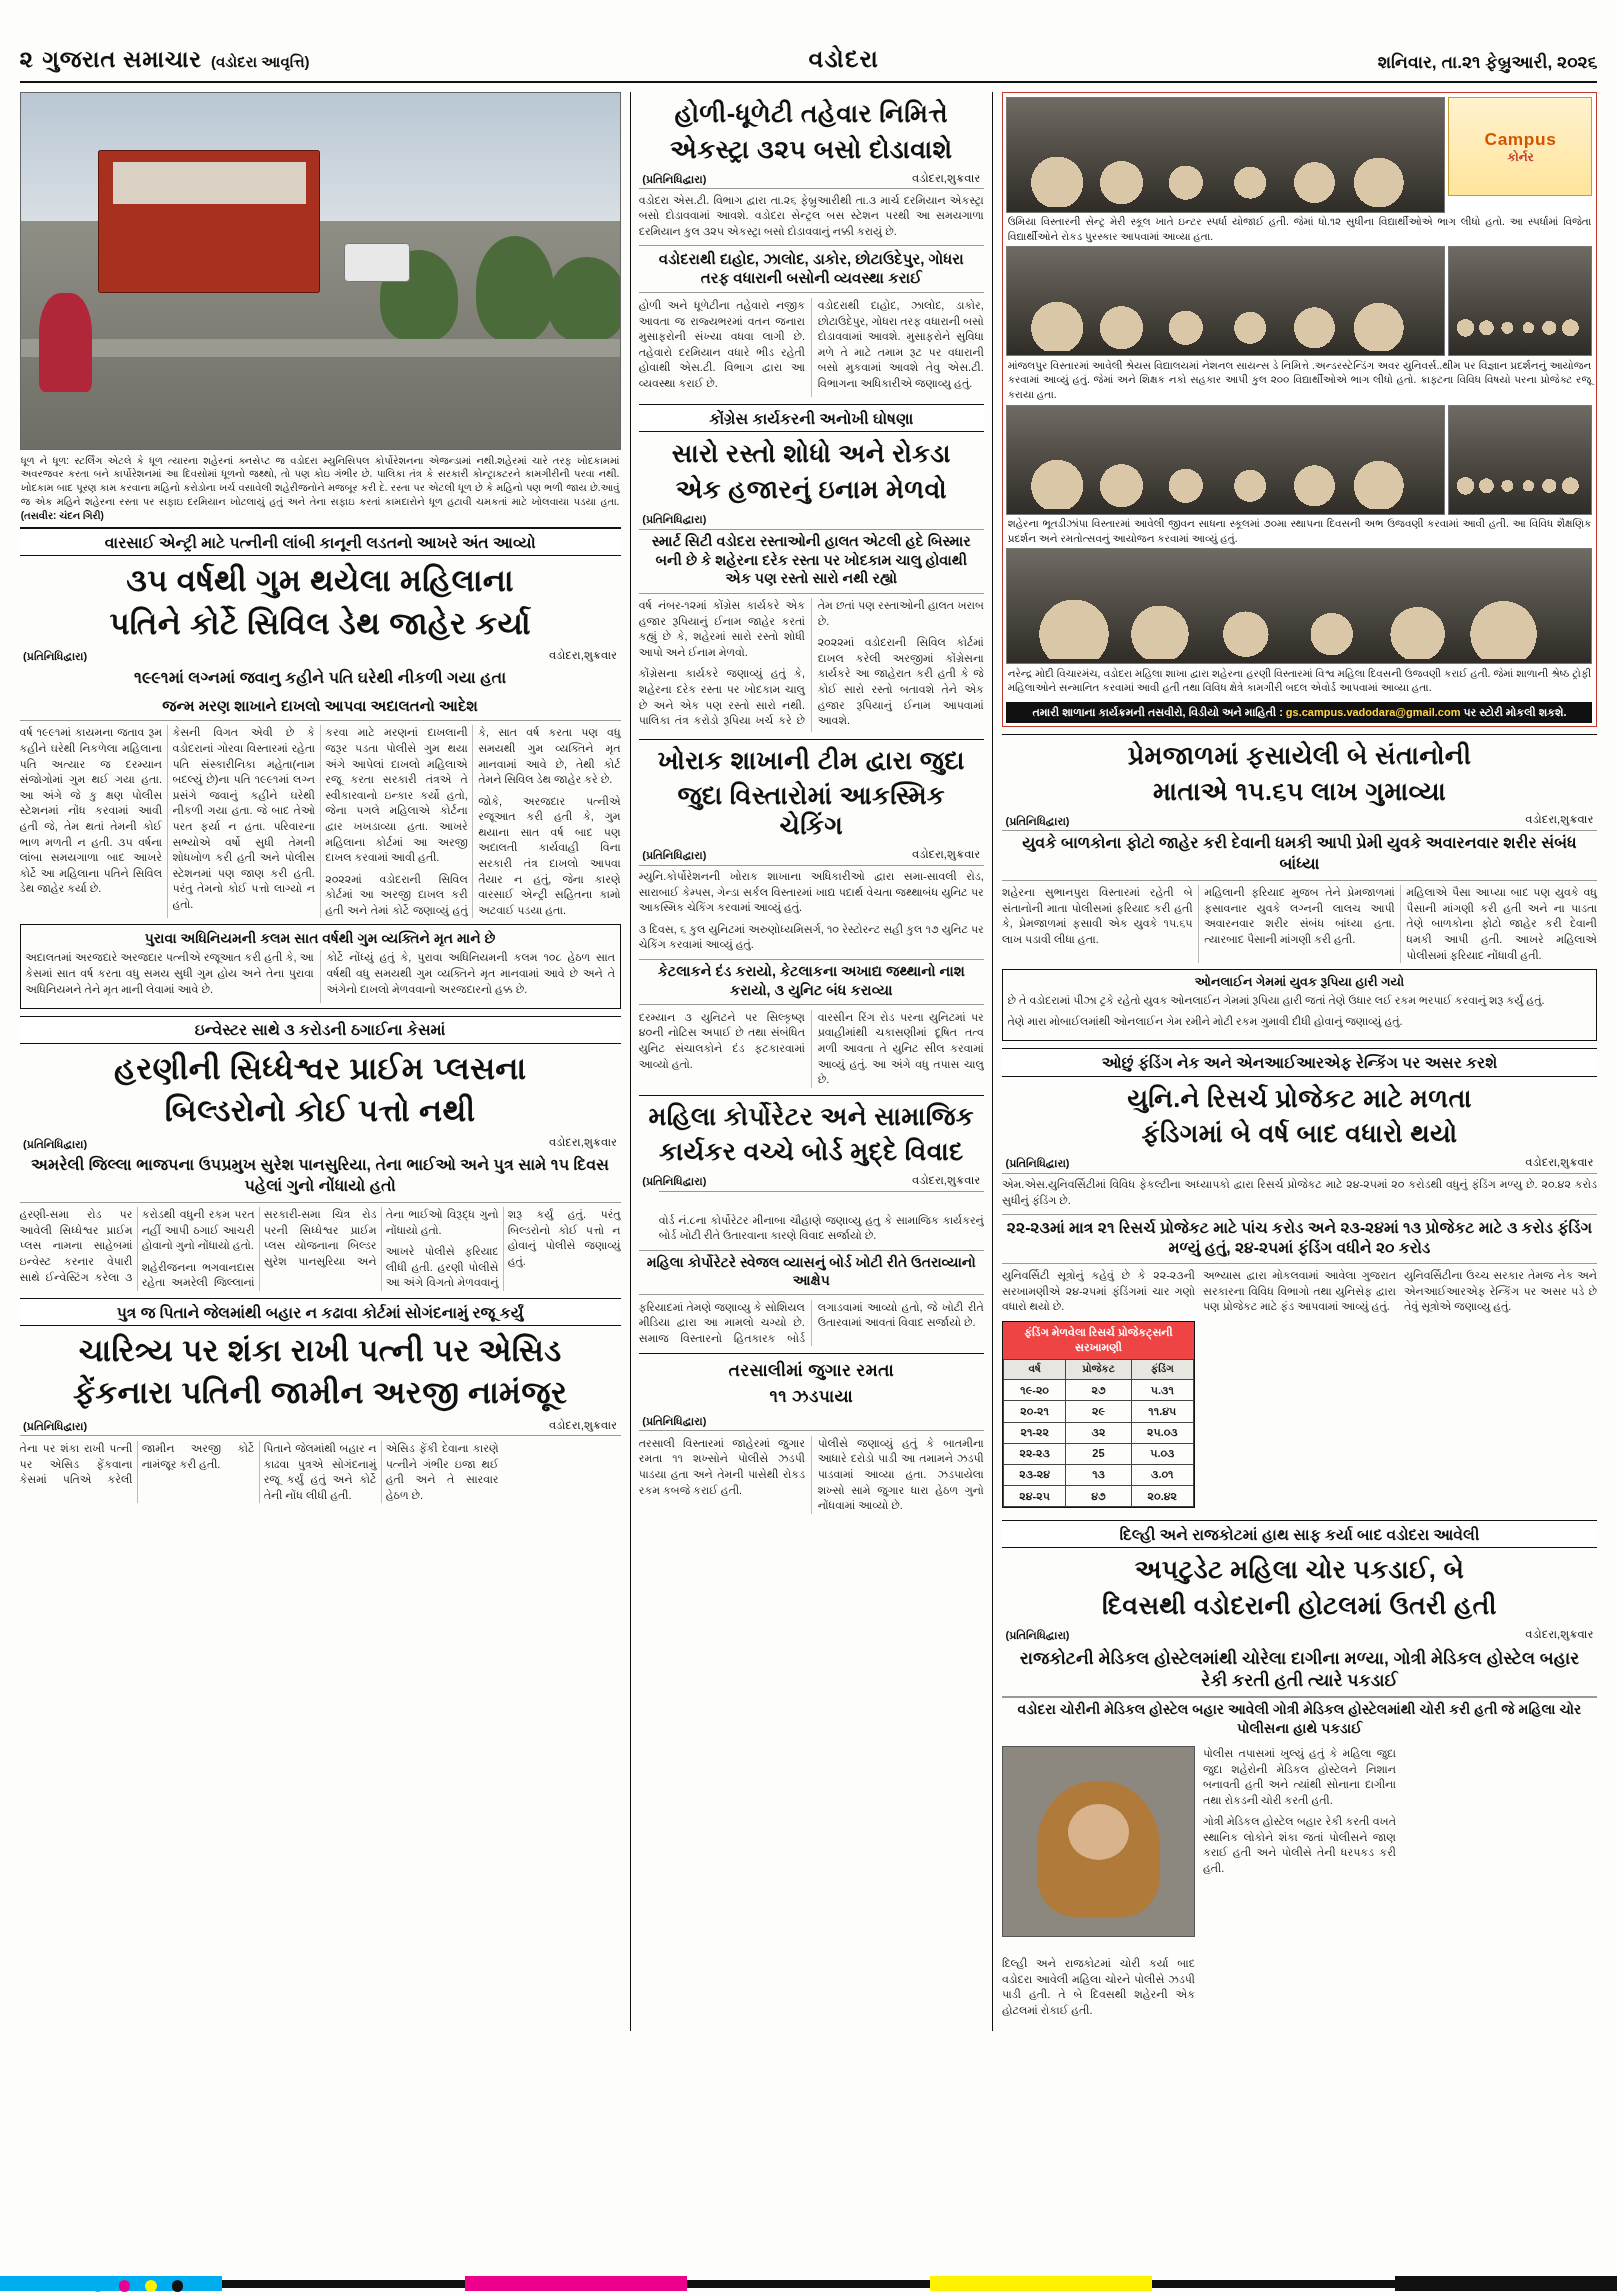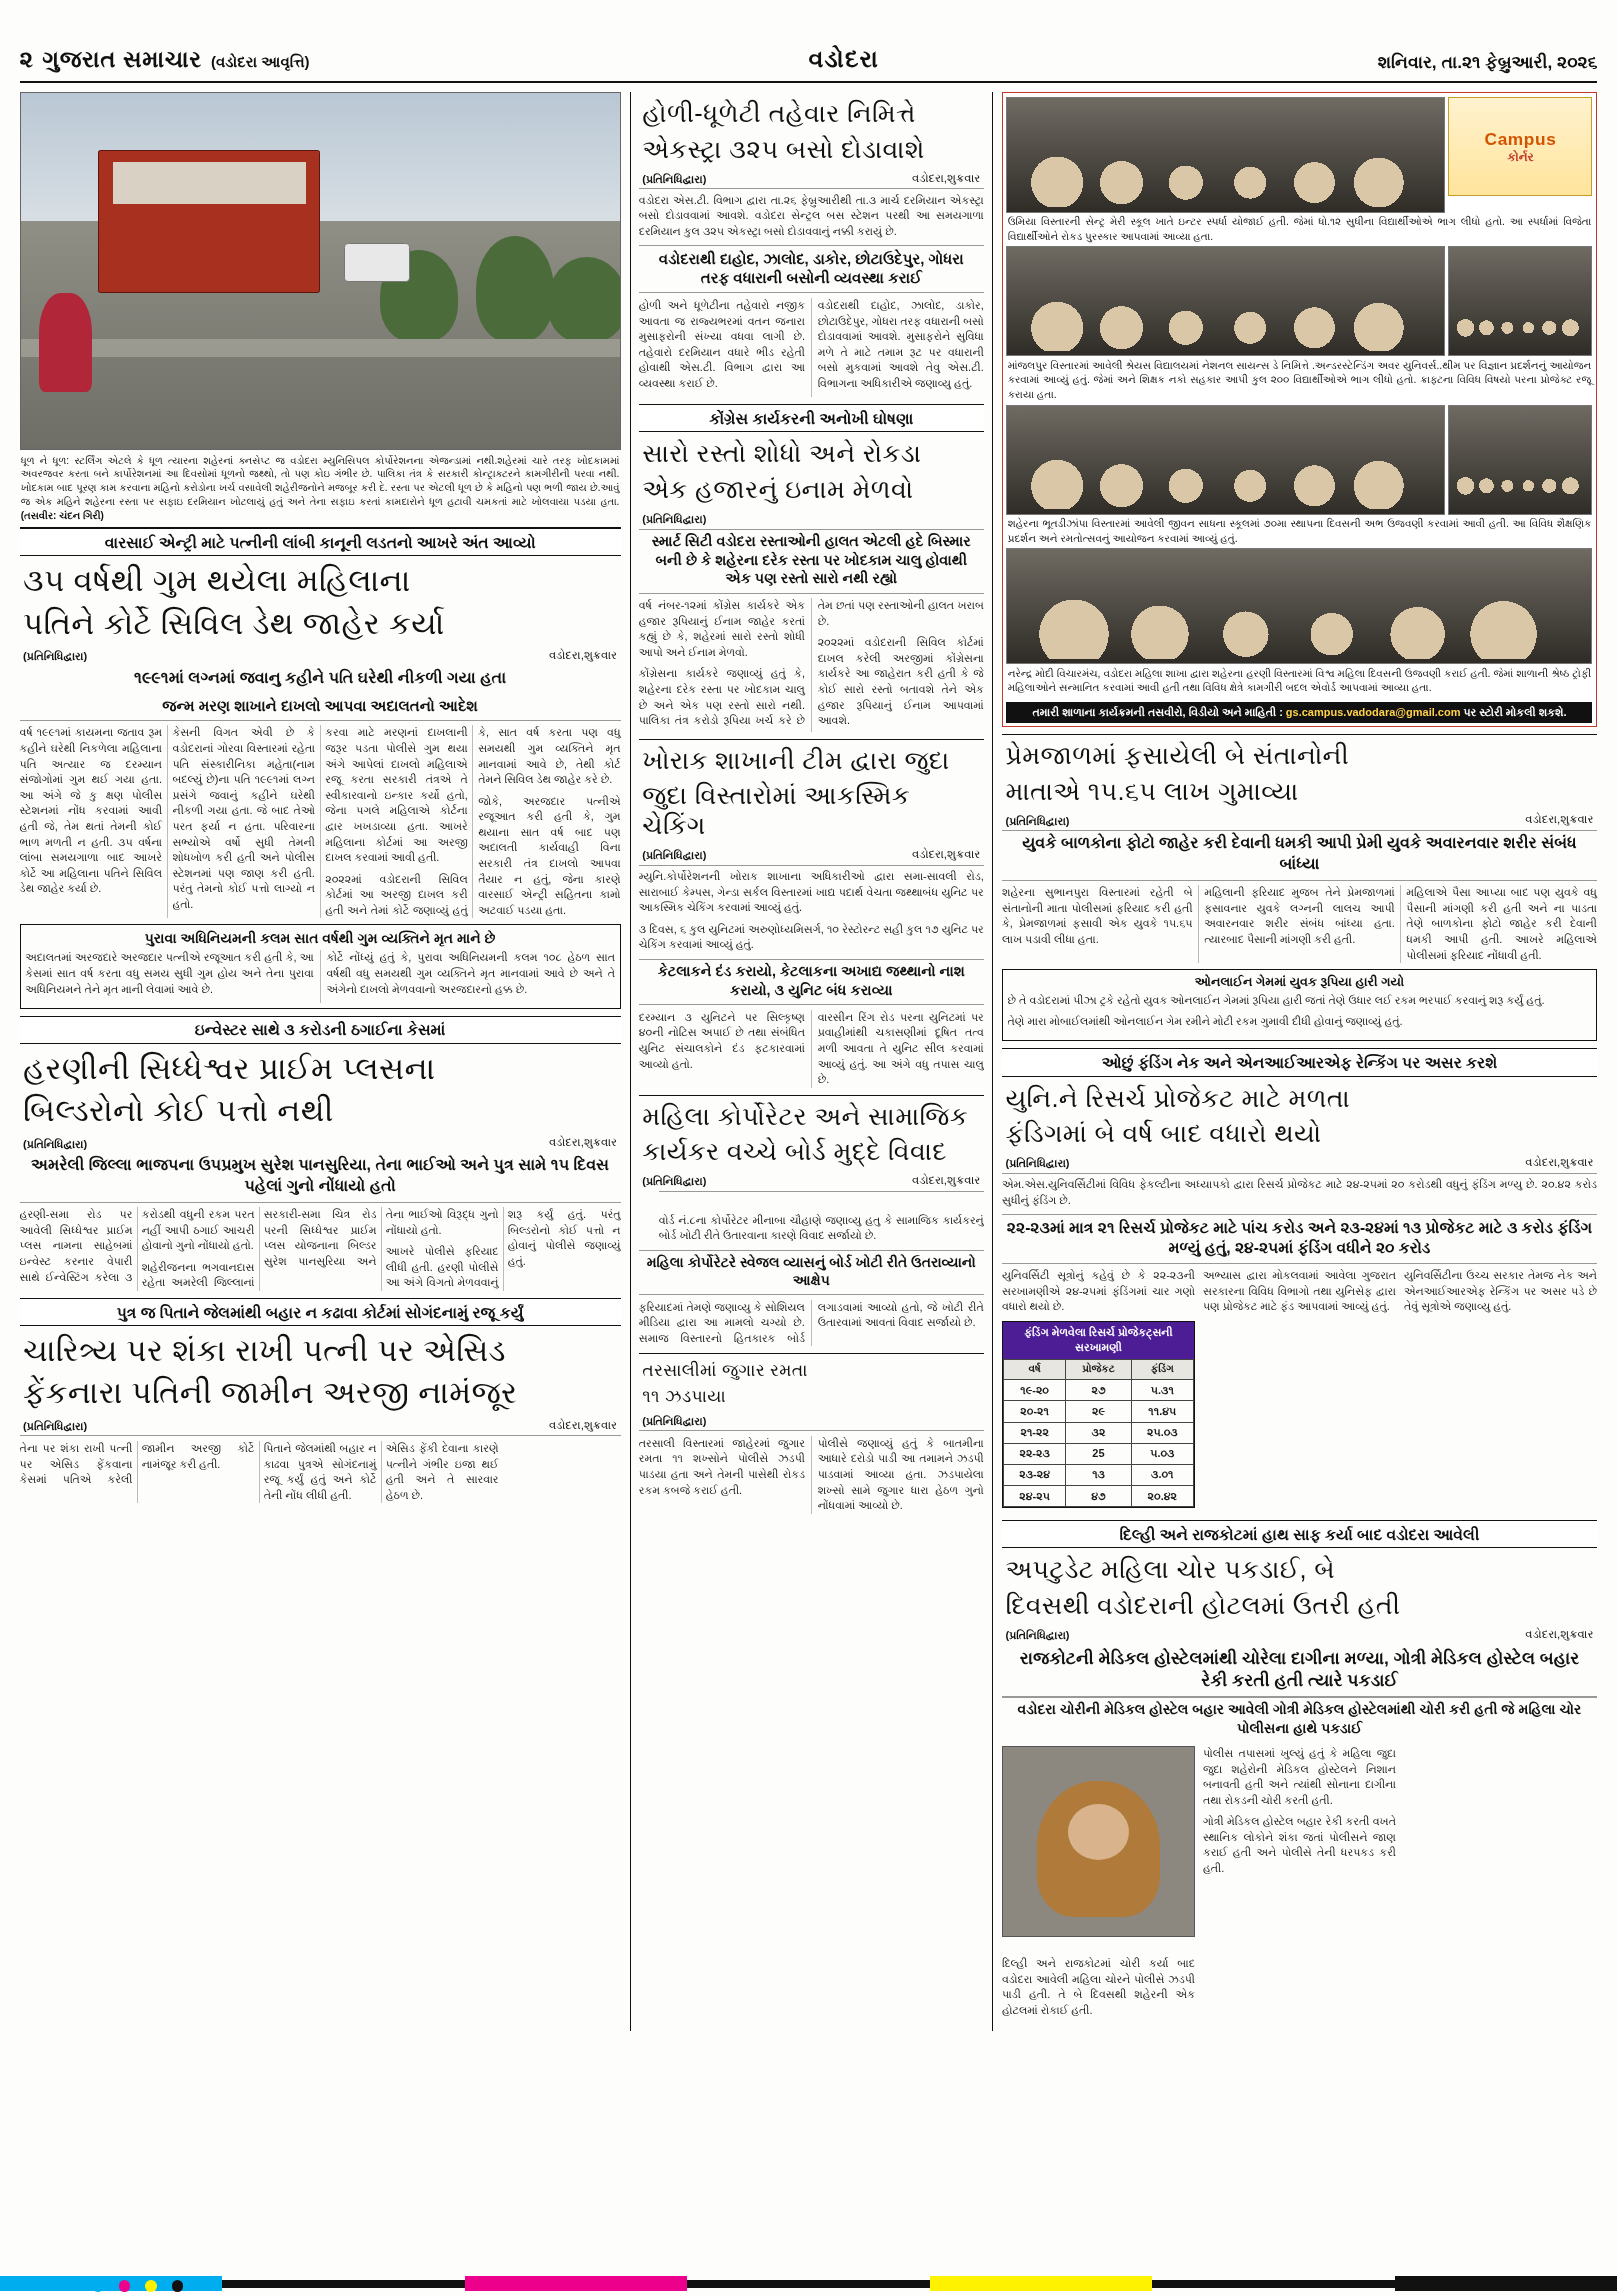--- a/index.html
+++ b/index.html
@@ -49,22 +49,22 @@
     font-size: 15.6px;
     font-weight: 700;
     padding: 4.6px 0 3.5px 0;
     border-top: 1.7px solid #111;
     border-bottom: 0.6px solid #111;
     background: #fff;
   }
   .headline {
     font-size: 31px;
     line-height: 1.18;
-    font-weight: 400;
-    text-align: left;
+    font-weight: 700;
+    text-align: center;
     padding: 7px 3.5px 5.8px 3.5px;
     letter-spacing: 0.3px;
   }
   .headline.small { font-size: 25.4px; }
   .headline.tiny { font-size: 17.3px; }
   .subhead {
     font-size: 16px;
     font-weight:700;
     text-align:center;
     line-height:1.3;
@@ -145,21 +145,21 @@
   .campus-text { font-size: 10.4px; line-height:1.4; text-align:justify; padding:2.3px 1.2px; }
   .campus-mail {
     background:#111; color:#fff; font-size:11px; font-weight:700;
     text-align:center; padding:4px 2.3px; margin-top:3.5px;
   }
   .campus-mail .mail { color:#ffd24a; }
 
   
   .tbl-wrap { border:1.2px solid #111; margin: 4.6px 0; }
   .tbl-title {
-    background:#4c1d95; color:#fff; font-size:11px; font-weight:700;
+    background:#ef4444; color:#fff; font-size:11px; font-weight:700;
     text-align:center; padding:2.9px 1.2px;
   }
   table.data { width:100%; border-collapse: collapse; font-size:11px; }
   table.data th, table.data td {
     border:0.6px solid #444; padding:2.3px 3.5px; text-align:center; font-weight:600;
   }
   table.data th { background:#e8e6e0; font-size:10.4px; }
 
   
   .mug { width:100%; height:191px; background:#8c8880; border:0.6px solid #555; position:relative; overflow:hidden;}

